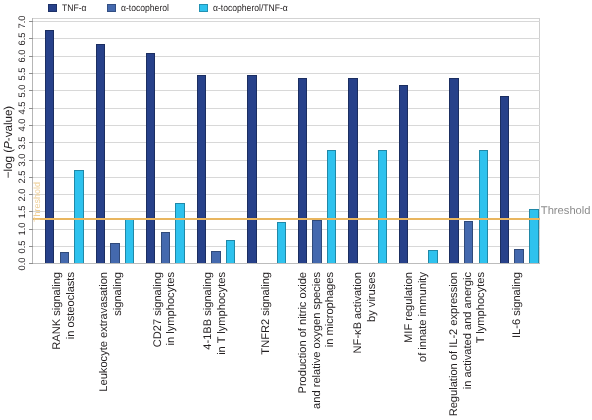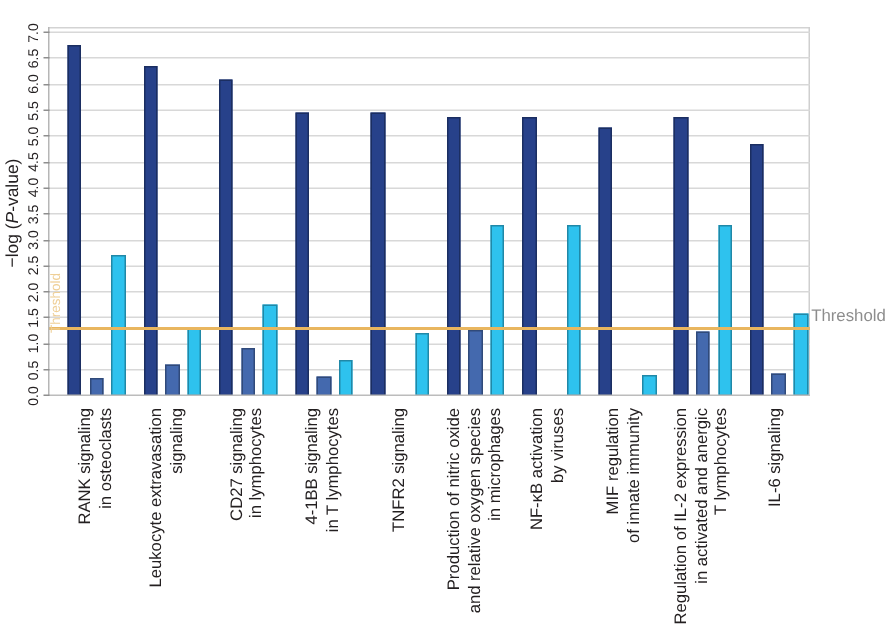--- a/index.html
+++ b/index.html
@@ -43,20 +43,34 @@
   #threshold-right-label{position:absolute;left:540.8px;top:204.5px;font-size:11.2px;line-height:12px;
             color:#8d8d8d;white-space:nowrap;}
   #threshold-left-label{position:absolute;left:33.3px;top:222px;font-size:9px;line-height:9px;
             color:#efcf96;white-space:nowrap;transform:rotate(-90deg);transform-origin:0 0;}
 </style>
 </head>
 <body>
 
 <div id="figure">
 
+  <div id="legend">
+      <div class="legend-item" style="left: 48.4px;">
+        <span class="legend-swatch" style="background: rgb(39, 65, 138); border: 1px solid rgb(29, 49, 104);"></span>
+        <span class="legend-label">TNF-α</span>
+      </div>
+      <div class="legend-item" style="left: 107.3px;">
+        <span class="legend-swatch" style="background: rgb(68, 105, 174); border: 1px solid rgb(51, 79, 131);"></span>
+        <span class="legend-label">α-tocopherol</span>
+      </div>
+      <div class="legend-item" style="left: 199.2px;">
+        <span class="legend-swatch" style="background: rgb(46, 194, 238); border: 1px solid rgb(35, 146, 179);"></span>
+        <span class="legend-label">α-tocopherol/TNF-α</span>
+      </div>
+    </div>
 
   <div id="y-axis-title"><span>−log (</span><i>P</i><span>-value)</span></div>
 
   <div id="plot">
     <div id="plot-top-border"></div>
     <div id="plot-right-border"></div>
     <div id="gridlines">
         <div class="gridline" style="top: 228.007px;"></div>
         <div class="gridline" style="top: 210.714px;"></div>
         <div class="gridline" style="top: 193.421px;"></div>

